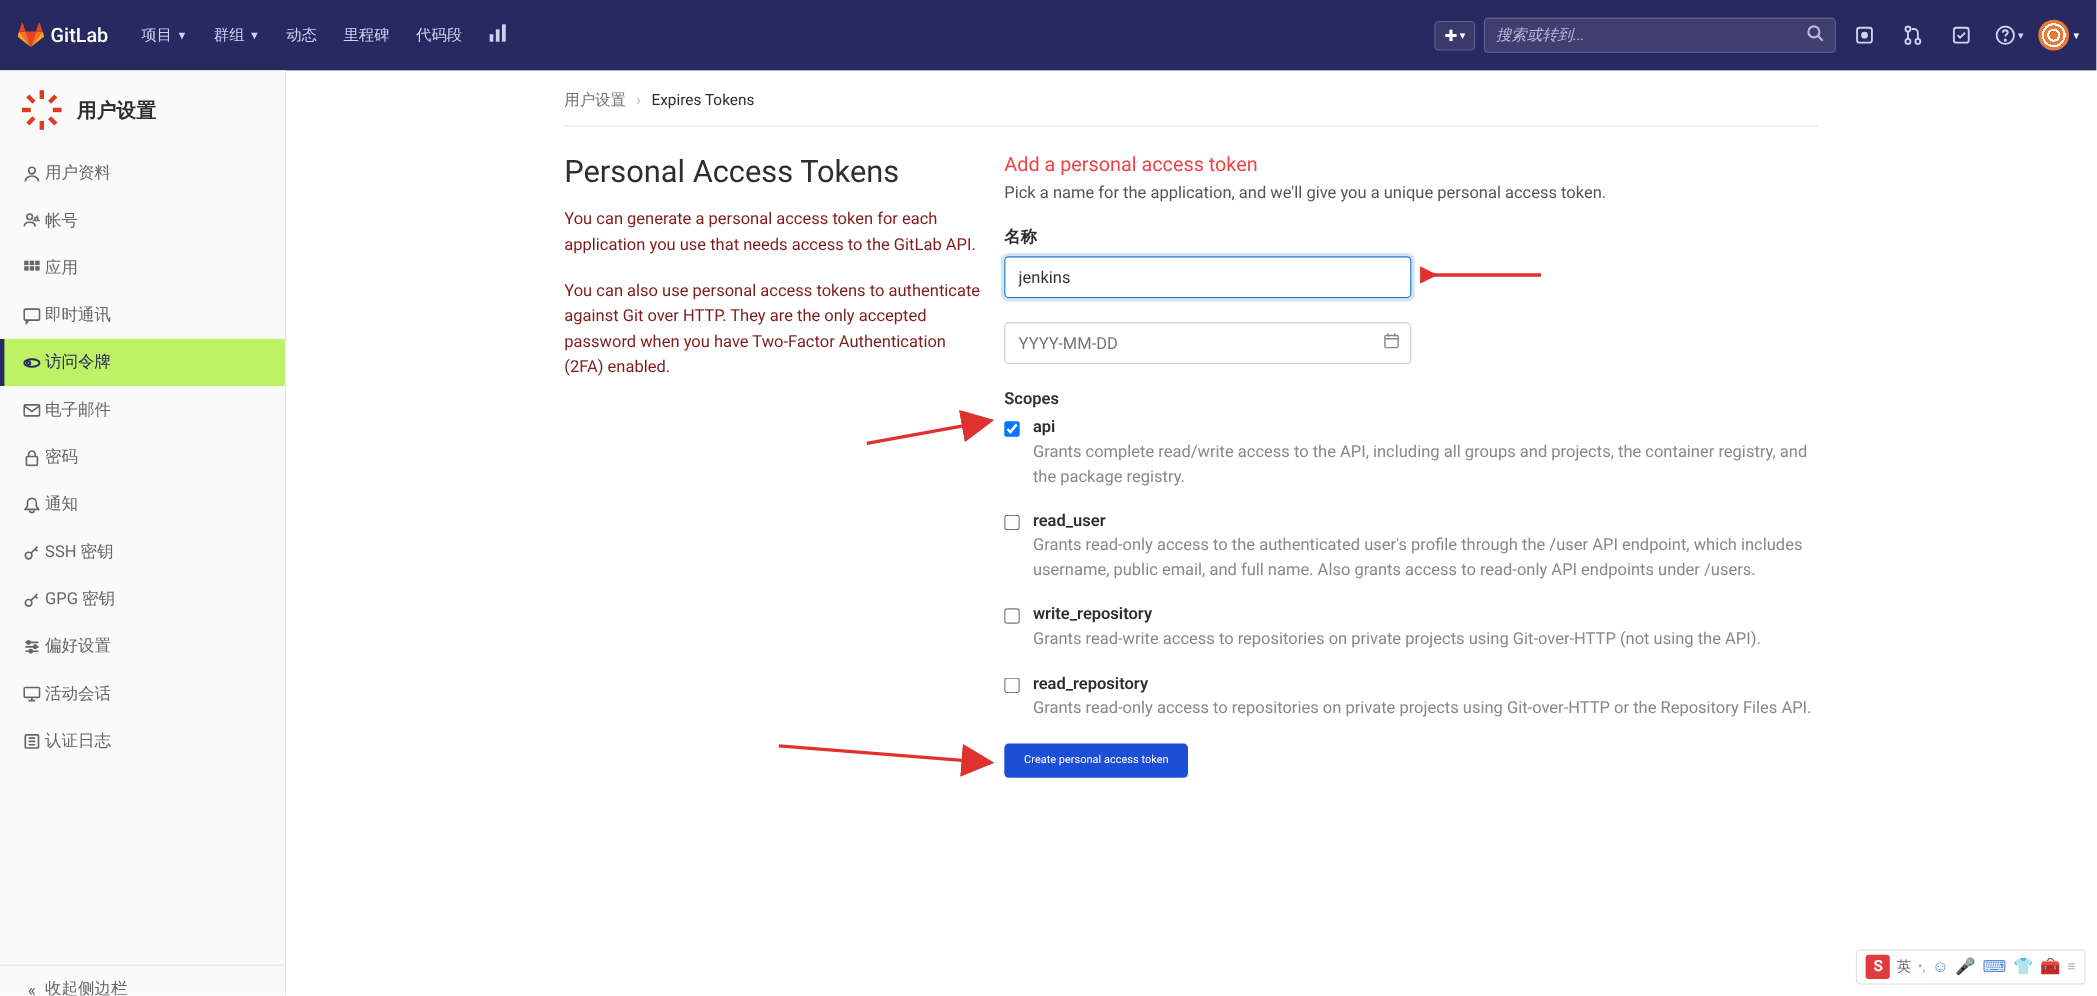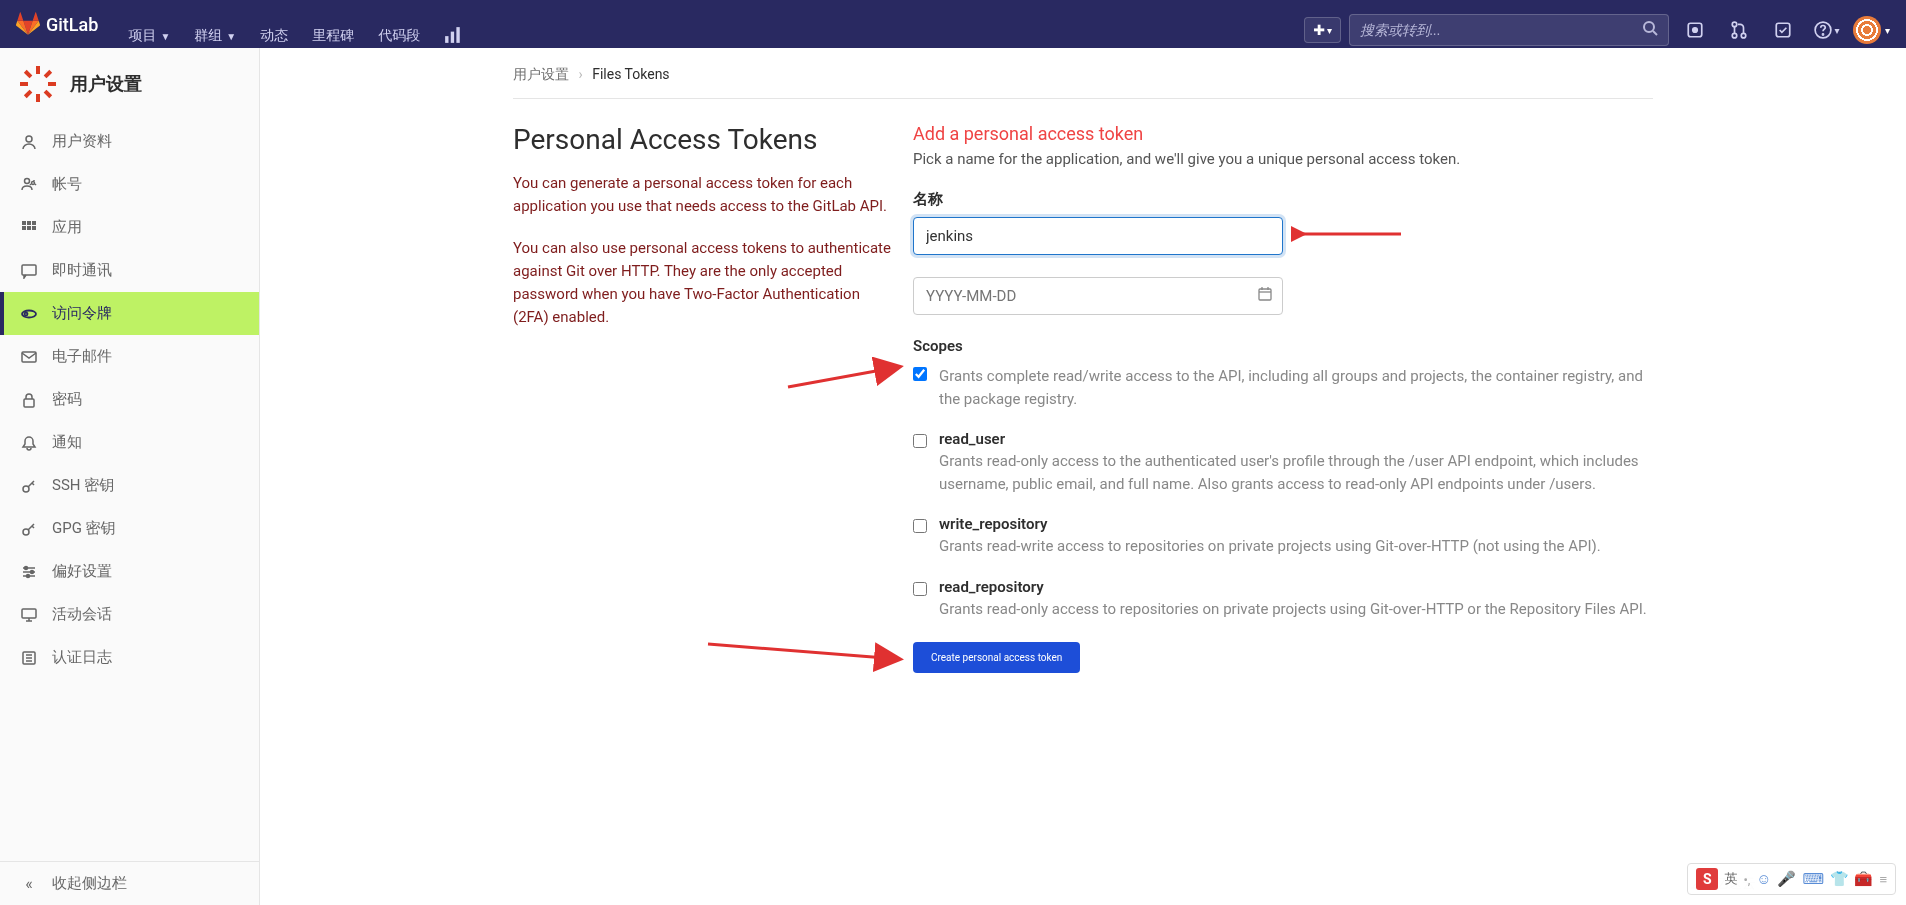--- a/index.html
+++ b/index.html
@@ -1,17 +1,17 @@
 <!DOCTYPE html>
 <html><head>
 <meta charset="utf-8">
 <style>
 * { margin:0; padding:0; box-sizing:border-box; font-family:-apple-system,BlinkMacSystemFont,"Segoe UI",Roboto,"Helvetica Neue",Arial,sans-serif; }
 body { width:1906px; height:905px; overflow:hidden; background:#fff; position:relative; }
-.topnav { height:48px; background:#292961; display:flex; align-items:flex-start; padding:12px 16px; color:#fff; }
+.topnav { height:64px; background:#292961; display:flex; align-items:center; padding:12px 16px; color:#fff; }
 .logo-wrap { display:flex; align-items:center; gap:6px; margin-right:18px; }
 .logo-svg { width:24px; height:24px; }
 .brand { font-size:18px; font-weight:500; }
 .nav-items { display:flex; align-items:center; gap:0; }
 .nav-item { padding:0 12px; font-size:14px; color:#d1d1f0; cursor:pointer; display:flex; align-items:center; gap:4px; height:48px; }
 .chev-down { font-size:10px; }
 .nav-spacer { flex:1; }
 .nav-right { display:flex; align-items:center; gap:8px; }
 .plus-btn { background:rgba(255,255,255,0.08); border:1px solid rgba(255,255,255,0.2); border-radius:4px; padding:4px 8px; color:#fff; font-size:14px; display:flex; align-items:center; gap:2px; cursor:pointer; }
 .search-box { width:320px; height:32px; background:rgba(255,255,255,0.1); border:1px solid rgba(255,255,255,0.2); border-radius:4px; display:flex; align-items:center; padding:0 10px; }
@@ -20,21 +20,21 @@
 .nav-icon { width:36px; height:36px; display:flex; align-items:center; justify-content:center; color:#d1d1f0; cursor:pointer; font-size:18px; }
 .avatar { width:28px; height:28px; border-radius:50%; background:radial-gradient(circle,#e87b3a 20%,#fff 20% 30%,#e87b3a 30% 45%,#fff 45% 55%,#e87b3a 55%); }
 .avatar-wrap { display:flex; align-items:center; gap:4px; cursor:pointer; }
 .layout { display:flex; height:calc(100% - 48px); }
 .sidebar { width:260px; background:#fafafa; border-right:1px solid #e5e5e5; position:relative; overflow-y:auto; }
 .sidebar::-webkit-scrollbar { width:10px; }
 .sidebar::-webkit-scrollbar-thumb { background:#ccc; border-radius:5px; }
 .sidebar-head { display:flex; align-items:center; gap:12px; padding:16px 18px; }
 .head-icon { width:40px; height:40px; display:flex; align-items:center; justify-content:center; }
 .head-title { font-size:18px; font-weight:600; color:#2e2e2e; }
-.side-item { display:flex; align-items:center; gap:14px; padding:12px 20px; color:#666; cursor:pointer; font-size:15px; }
+.side-item { display:flex; align-items:center; gap:3px; padding:12px 20px; color:#666; cursor:pointer; font-size:15px; }
 .side-item.active { background:#bef264; color:#292961; box-shadow:inset 4px 0 0 #292961; font-weight:400; }
 .side-icon { width:18px; height:18px; display:flex; align-items:center; justify-content:center; font-size:16px; }
 .collapse-item { position:absolute; bottom:0; width:100%; border-top:1px solid #e5e5e5; background:#fafafa; }
 .content { flex:1; padding:12px 0 0 0; overflow-y:auto; }
 .content-inner { max-width:1180px; margin:0 auto; padding:0 20px; }
 .breadcrumb { font-size:14px; color:#707070; padding:6px 0 14px; border-bottom:1px solid #e5e5e5; }
 .breadcrumb a { color:#707070; text-decoration:none; }
 .bc-sep { margin:0 6px; color:#bbb; }
 .bc-current { color:#2e2e2e; }
 .two-col { display:flex; gap:20px; padding-top:24px; }
@@ -311,21 +311,21 @@
         <span class="side-icon">«</span>
         <span>收起侧边栏</span>
       </div>
   </div>
 
   <div class="content">
     <div class="content-inner">
       <div class="breadcrumb">
         <a>用户设置</a>
         <span class="bc-sep">›</span>
-        <span class="bc-current">Files Tokens</span>
+        <span class="bc-current">Expires Tokens</span>
       </div>
 
       <div class="two-col">
         <div class="left-col">
           <h1 class="page-title">Personal Access Tokens</h1>
           <p class="left-p">You can generate a personal access token for each application you use that needs access to the GitLab API.</p>
           <p class="left-p">You can also use personal access tokens to authenticate against Git over HTTP. They are the only accepted password when you have Two-Factor Authentication (2FA) enabled.</p>
         </div>
 
         <div class="right-col">
@@ -360,20 +360,21 @@
               </span>
             </div>
           </div>
 
           <div class="form-group" style="position:relative">
             <label class="form-label">Scopes</label>
             <div id="scopes-container">
                 <div class="scope-row">
                   <input type="checkbox" class="scope-cb" checked="" style="">
                   <div class="scope-body">
+                    <div class="scope-name">api</div>
                     <div class="scope-desc">Grants complete read/write access to the API, including all groups and projects, the container registry, and the package registry.</div>
                   </div>
                 </div>
                 <div class="scope-row">
                   <input type="checkbox" class="scope-cb" style="">
                   <div class="scope-body">
                     <div class="scope-name">read_user</div>
                     <div class="scope-desc">Grants read-only access to the authenticated user's profile through the /user API endpoint, which includes username, public email, and full name. Also grants access to read-only API endpoints under /users.</div>
                   </div>
                 </div>

